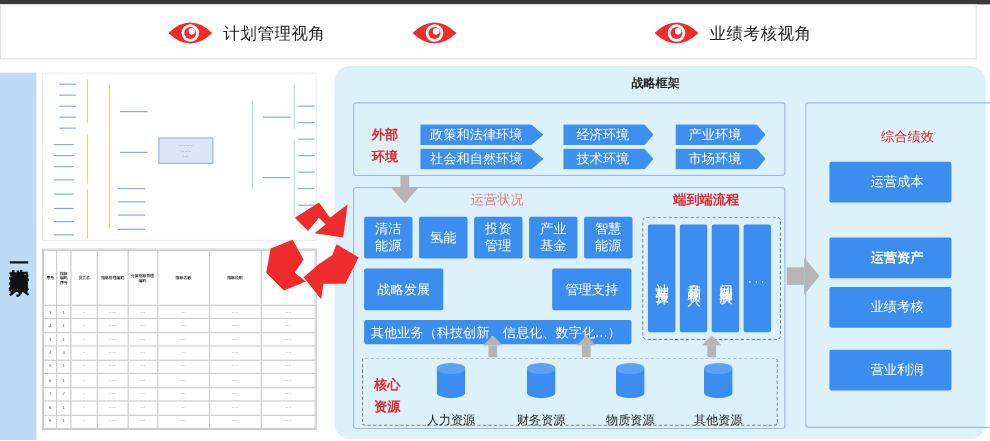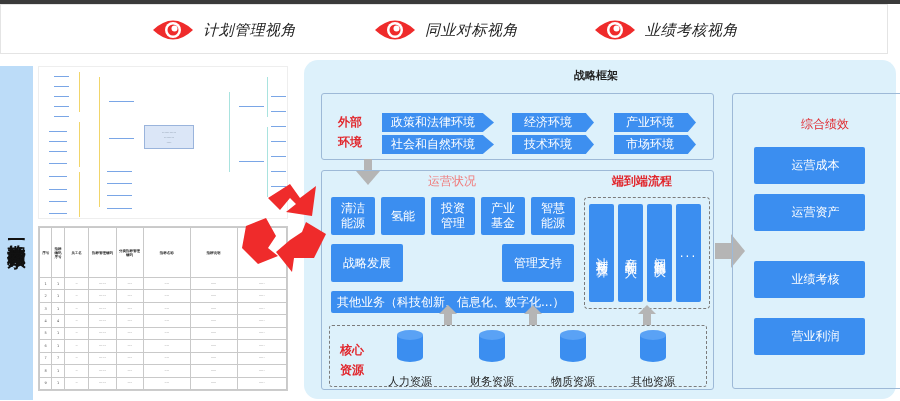--- a/index.html
+++ b/index.html
@@ -1,19 +1,19 @@
 <!DOCTYPE html>
 <html><head>
 <meta charset="utf-8">
 <style>
   * { box-sizing: border-box; margin: 0; padding: 0; }
   html, body { width: 900px; height: 401px; overflow: hidden; background: #ffffff; font-family: "DejaVu Sans", "Liberation Sans", sans-serif; }
   .topstrip { position: absolute; left: 0; top: 0; width: 900px; height: 4px; background: #3a3a3a; }
   .viewbar { position: absolute; left: 0; top: 4px; width: 888px; height: 50px; border: 1px solid #e4e4e4; background: #fff; }
-  .view-item { position: absolute; top: 10px; height: 30px; display: flex; align-items: center; font-style: italic; }
+  .view-item { position: absolute; top: 10px; height: 30px; display: flex; align-items: center; }
   .view-item .eye { width: 44px; height: 26px; margin-right: 8px; }
   .view-item .lbl { font-size: 15px; color: #222; letter-spacing: 0.5px; }
 
   .left-label { position: absolute; left: 0; top: 66px; width: 33px; height: 334px; background: #bcdcf8; display: flex; align-items: center; justify-content: center; }
   .left-label span { writing-mode: vertical-rl; font-size: 18px; font-weight: bold; color: #111; letter-spacing: 1px; }
 
   .mindmap { position: absolute; left: 38px; top: 66px; width: 250px; height: 153px; background: #fff; border: 1px solid #eee; overflow: hidden; }
   .mm-center { position: absolute; left: 105px; top: 58px; width: 50px; height: 24px; background: #dbe6f7; border: 1px solid #9ab4dc; font-size: 4px; color: #567; display: flex; align-items: center; justify-content: center; text-align: center; line-height: 5px; }
   .mm-node { position: absolute; height: 5px; border-bottom: 1px solid #7aa6e6; font-size: 3px; color: #888; }
   .mm-line { position: absolute; border-left: 1px solid #f1d56a; }
@@ -70,21 +70,20 @@
       </svg>
     <span class="lbl">计划管理视角</span>
   </div>
   <div class="view-item" style="left:372px;">
     <svg class="eye" viewBox="0 0 44 26">
         <path d="M2 13 Q22 -6 42 13 Q22 32 2 13Z" fill="#ef2b2b"></path>
         <circle cx="22" cy="13" r="8" fill="#fff"></circle>
         <circle cx="22" cy="13" r="5.5" fill="#ef2b2b"></circle>
         <circle cx="23.5" cy="11.5" r="3" fill="#fff"></circle>
       </svg>
-    <span class="lbl">同业对标视角</span>
   </div>
   <div class="view-item" style="left:592px;">
     <svg class="eye" viewBox="0 0 44 26">
         <path d="M2 13 Q22 -6 42 13 Q22 32 2 13Z" fill="#ef2b2b"></path>
         <circle cx="22" cy="13" r="8" fill="#fff"></circle>
         <circle cx="22" cy="13" r="5.5" fill="#ef2b2b"></circle>
         <circle cx="23.5" cy="11.5" r="3" fill="#fff"></circle>
       </svg>
     <span class="lbl">业绩考核视角</span>
   </div>
@@ -357,21 +356,21 @@
   </div>
 
   <svg class="big-arrow" viewBox="0 0 30 34">
       <rect x="0" y="9" width="16" height="16" fill="#b5b5b5"></rect>
       <polygon points="16,0 30,17 16,34" fill="#b5b5b5"></polygon>
     </svg>
 
   <div class="perf-box">
     <div class="perf-title">综合绩效</div>
     <div class="perf-btn" style="top:53px;">运营成本</div>
-    <div class="perf-btn" style="top:100px;">运营资产</div>
+    <div class="perf-btn" style="top:122px;font-weight:bold;">运营资产</div>
     <div class="perf-btn" style="top:167px;">业绩考核</div>
     <div class="perf-btn" style="top:224px;">营业利润</div>
   </div>
 </div>
 
 <svg class="recycle" viewBox="0 0 100 100">
   <g fill="#ef2b2b">
     <path d="M30 22 L52 8 L62 22 L78 10 L74 40 L48 36 L58 28 L52 22 L42 34Z"></path>
     <path d="M8 50 L28 42 L38 60 L30 72 L40 80 L20 88 L4 72Z"></path>
     <path d="M52 64 L64 56 L68 46 L88 58 L76 82 L56 82 L54 96 L38 76Z"></path>

